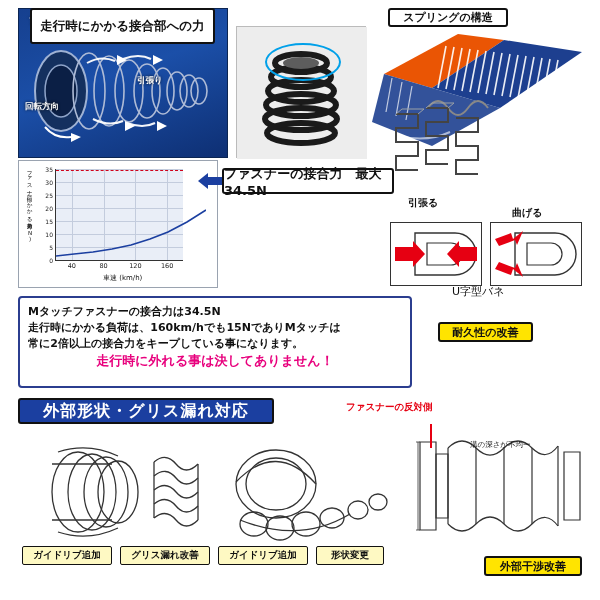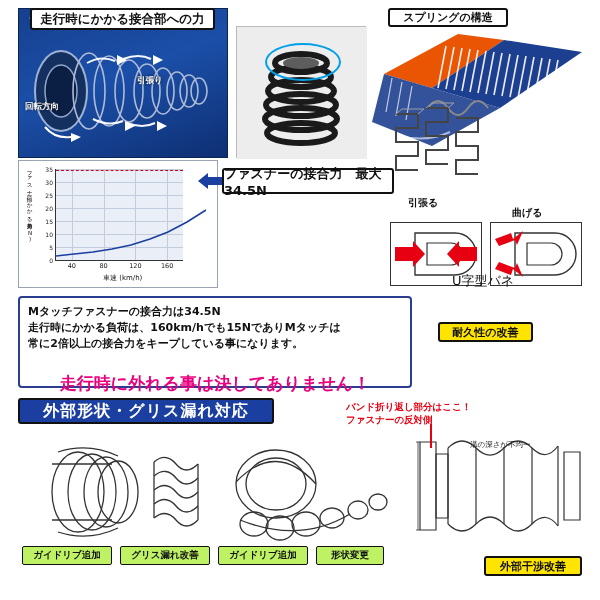--- a/index.html
+++ b/index.html
@@ -23,21 +23,21 @@
     border:1px solid #0b2552;
   }
   #photo-panel .boot{
     position:absolute;left:8px;top:26px;width:196px;height:110px;
   }
   .lbl-photo{
     position:absolute;color:#ffffff;font-size:8.5px;font-weight:bold;
     text-shadow:0 0 3px #000;
   }
   #photo-title{
-    left:30px;top:8px;width:185px;height:22px;
+    left:30px;top:8px;width:185px;height:36px;
     background:#ffffff;border:2px solid #111;border-radius:3px;
     font-size:12.5px;font-weight:bold;color:#111;
     display:flex;align-items:center;justify-content:center;
     z-index:6;
   }
   
   #spring-panel{
     left:236px;top:26px;width:130px;height:132px;
     background:linear-gradient(180deg,#f2f2f2,#dcdcdc);
     border:1px solid #bbb;
@@ -90,56 +90,56 @@
     left:222px;top:200px;width:180px;
     font-size:10.5px;line-height:15px;color:#111;font-weight:bold;
   }
 
   
   #u-left{left:390px;top:222px;width:92px;height:64px;background:#fff;border:1px solid #333;}
   #u-right{left:490px;top:222px;width:92px;height:64px;background:#fff;border:1px solid #333;}
   .u-label{
     position:absolute;font-size:10px;font-weight:bold;color:#111;
   }
-  #u-caption{position:absolute;left:452px;top:272px;font-size:13px;color:#111;}
+  #u-caption{position:absolute;left:452px;top:284px;font-size:11px;color:#111;}
 
   
   #durability-badge{
     left:438px;top:322px;width:95px;height:20px;
     background:#ffe400;border:2px solid #111;border-radius:3px;
     font-size:11px;font-weight:bold;color:#111;
     display:flex;align-items:center;justify-content:center;
   }
 
   
   #text-block{
     left:18px;top:296px;width:394px;height:92px;
     background:#ffffff;border:2px solid #2b3d8f;border-radius:4px;
     box-sizing:border-box;padding:6px 8px;
   }
   #text-block p{margin:0;font-size:11px;line-height:16px;color:#111;font-weight:bold;}
   #pink-line{
-    margin-top:20px;font-size:17px;font-weight:bold;color:#e8007d;text-align:center;
+    margin-top:0;font-size:13px;font-weight:bold;color:#e8007d;text-align:center;
   }
 
   
   #bottom-title{
     left:18px;top:398px;width:256px;height:26px;
     background:#1b3fa0;border:2px solid #111;border-radius:3px;
     color:#ffffff;font-size:16px;font-weight:bold;
     display:flex;align-items:center;justify-content:center;letter-spacing:1px;
   }
   #bottom-panel{
     left:18px;top:424px;width:394px;height:140px;background:#ffffff;
   }
   #boot-right-panel{
     left:414px;top:424px;width:172px;height:124px;background:#ffffff;
   }
   .tag{
-    position:absolute;height:17px;background:#bef264;border:1.6px solid #111;
+    position:absolute;height:17px;background:#fef9c3;border:1.6px solid #111;
     border-radius:2px;font-size:9.5px;font-weight:bold;color:#111;
     display:flex;align-items:center;justify-content:center;
   }
   #red-note{
     left:346px;top:400px;width:180px;
     font-size:9.5px;line-height:13px;color:#e60012;font-weight:bold;
   }
   #groove-note{position:absolute;left:470px;top:440px;font-size:7.5px;color:#111;}
   #interference-badge{
     left:484px;top:556px;width:98px;height:20px;
@@ -398,21 +398,20 @@
       <g stroke="#333" stroke-width=".8" fill="none">
         <path d="M2 18 h4"></path>
           <path d="M2 106 h4"></path>
           <path d="M4 18 v88"></path>
       </g>
     </svg>
     <div id="groove-note" style="left:56px;top:16px;position:absolute;font-size:7.5px;color:#111;">溝の深さが不均一</div>
   </div>
 
   <div class="abs" id="red-note">
-    <div>バンド折り返し部分はここ！</div>
     <div>ファスナーの反対側</div>
   </div>
   <div class="abs" style="left:430px;top:424px;width:2px;height:24px;background:#e60012;"></div>
 
   <div class="tag" style="left:22px;top:546px;width:88px;">ガイドリブ追加</div>
   <div class="tag" style="left:120px;top:546px;width:88px;">グリス漏れ改善</div>
   <div class="tag" style="left:218px;top:546px;width:88px;">ガイドリブ追加</div>
   <div class="tag" style="left:316px;top:546px;width:66px;">形状変更</div>
 
   <div class="abs box" id="interference-badge">外部干渉改善</div>

